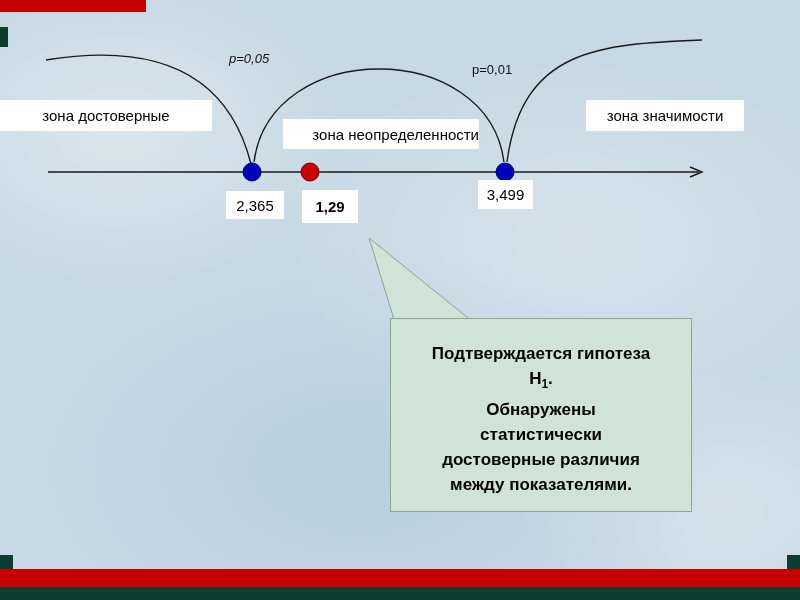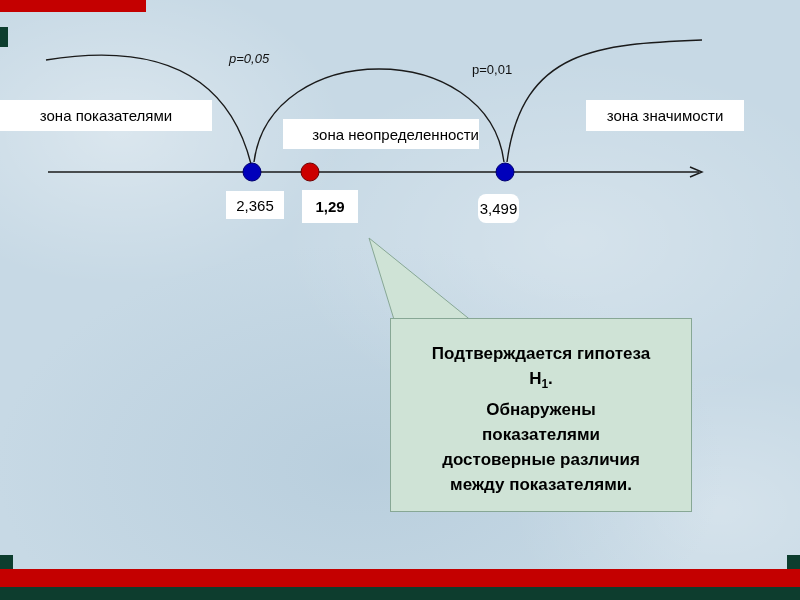--- a/index.html
+++ b/index.html
@@ -33,21 +33,21 @@
     font-size:15px;
   }
   .zone-left{left:0;top:100px;width:212px;height:31px;}
   .zone-middle{left:283px;top:119px;width:196px;height:30px;justify-content:flex-end;}
   .zone-right{left:586px;top:100px;width:158px;height:31px;}
   .p-label{font-size:13px;color:#111;}
   .p05{left:229px;top:51px;font-style:italic;}
   .p01{left:472px;top:62px;}
   .v1{left:226px;top:191px;width:58px;height:28px;}
   .v2{left:302px;top:190px;width:56px;height:33px;font-weight:bold;}
-  .v3{left:478px;top:194px;width:41px;height:29px;border-radius:8px;}
+  .v3{left:478px;top:180px;width:55px;height:29px;}
   
   .callout{
     left:390px;top:318px;width:302px;height:194px;
     background:#cfe3d6;
     border:1px solid #87a795;
     box-sizing:border-box;
     text-align:center;
     font-weight:bold;
     font-size:17px;
     line-height:25px;
@@ -73,21 +73,21 @@
     <path d="M 507 162 C 522 48, 600 44, 702 40" fill="none" stroke="#1a1a1a" stroke-width="1.4"></path>
     <line x1="48" y1="172" x2="699" y2="172" stroke="#1a1a1a" stroke-width="1.4"></line>
     <polyline points="690,167 702,172 690,177" fill="none" stroke="#1a1a1a" stroke-width="1.4"></polyline>
     <polygon points="369,238 396,326 478,326" fill="#cfe3d6" stroke="#87a795" stroke-width="1"></polygon>
     <circle cx="252" cy="172" r="9" fill="#0000bb" stroke="#000070" stroke-width="1"></circle>
     <circle cx="310" cy="172" r="9" fill="#cc0000" stroke="#700000" stroke-width="1"></circle>
     <circle cx="505" cy="172" r="9" fill="#0000bb" stroke="#000070" stroke-width="1"></circle>
   </svg>
 
   <div class="abs whitebox zone-left">
-    <span>зона показателями</span>
+    <span>зона достоверные</span>
   </div>
   <div class="abs whitebox zone-middle">
     <span>зона неопределенности</span>
   </div>
   <div class="abs whitebox zone-right">
     <span>зона значимости</span>
   </div>
 
   <div class="abs p-label p05">p=0,05</div>
   <div class="abs p-label p01">p=0,01</div>
@@ -95,18 +95,18 @@
   <div class="abs whitebox v1">2,365</div>
   <div class="abs whitebox v2">1,29</div>
   <div class="abs whitebox v3">3,499</div>
 
   <div class="abs callout">
     <div>Подтверждается гипотеза</div>
     <div>
       <span>Н</span><sub>1</sub><span>.</span>
     </div>
     <div>Обнаружены</div>
-    <div>показателями</div>
+    <div>статистически</div>
     <div>достоверные различия</div>
     <div>между показателями.</div>
   </div>
 
 </div>
 
 </body></html>

